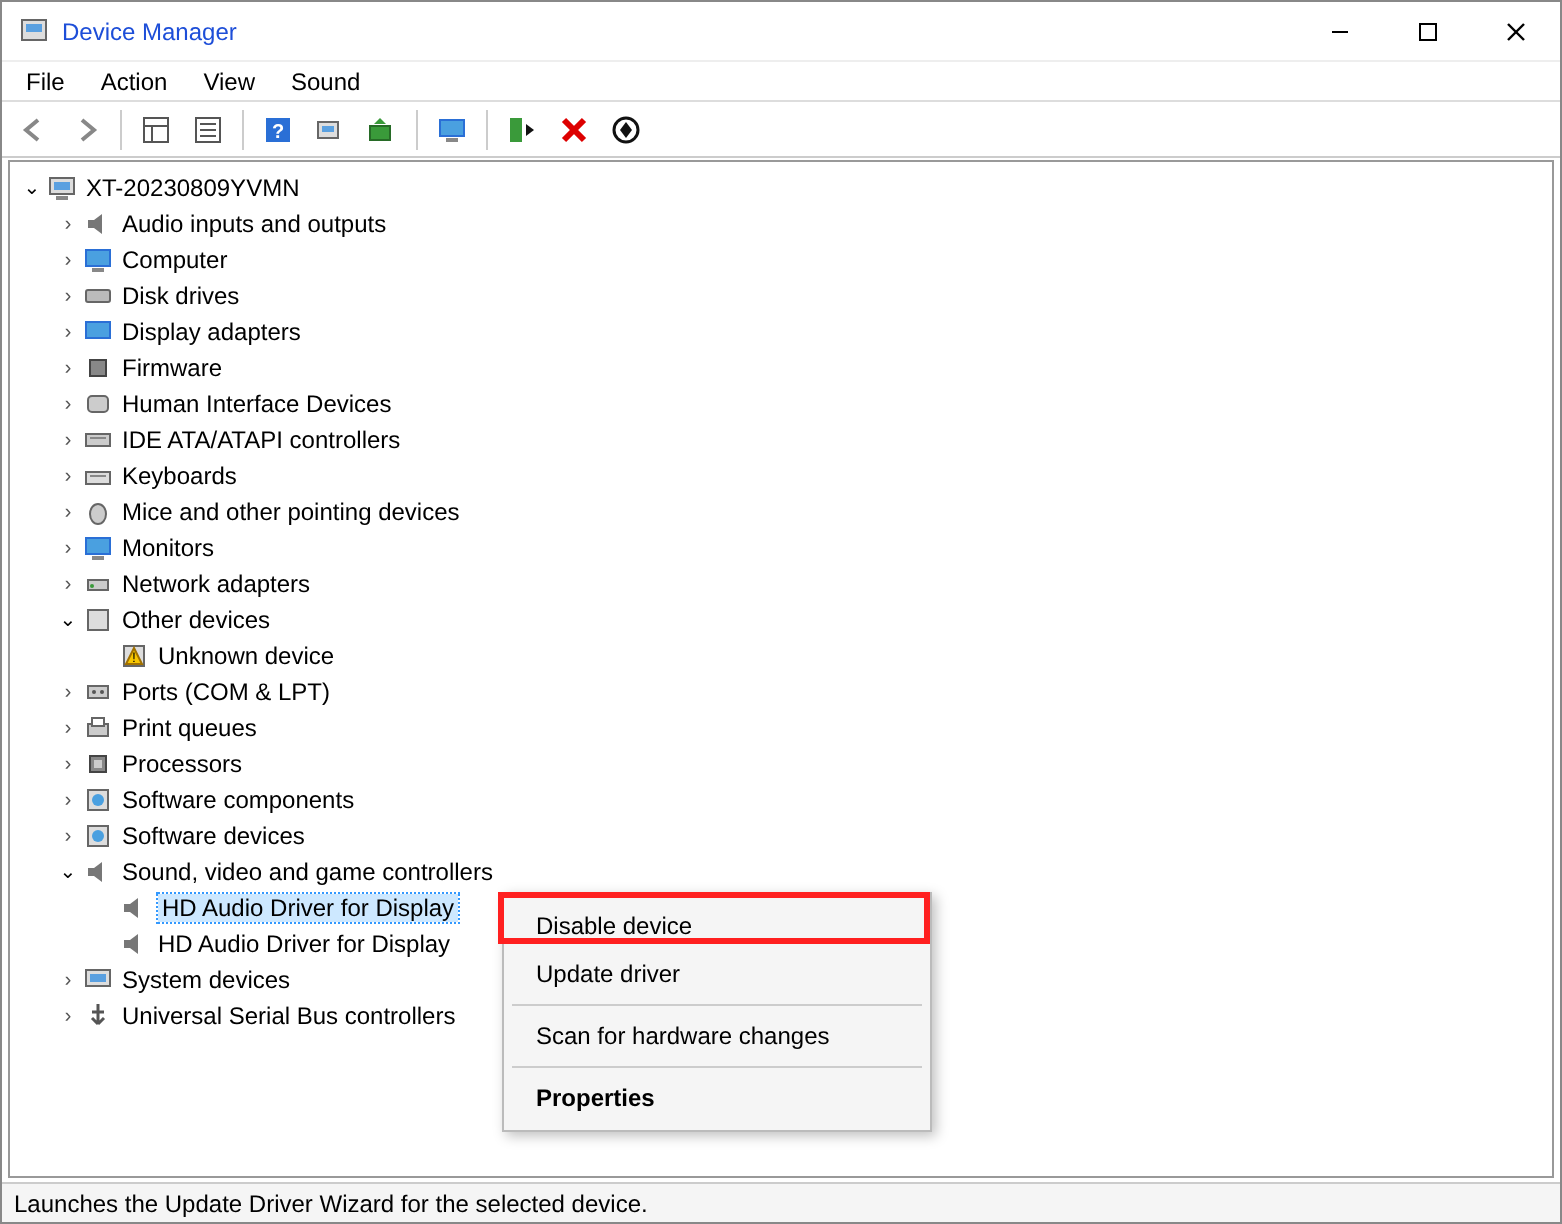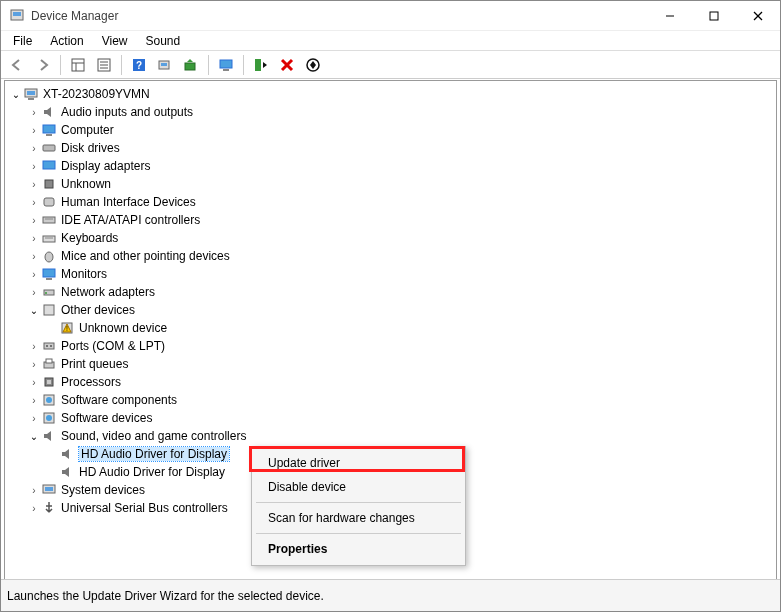--- a/index.html
+++ b/index.html
@@ -18,21 +18,21 @@
     height: 30px;
     display: flex;
     align-items: center;
     padding: 0 0 0 8px;
     border-bottom: 1px solid #eee;
   }
   .titlebar .appicon {
     width: 16px; height: 16px; margin-right: 6px;
     display: inline-flex; align-items: center; justify-content: center;
   }
-  .titlebar .title { font-size: 12px; color: #404040; }
+  .titlebar .title { font-size: 12px; color: #1d4ed8; }
   .winbtns { margin-left: auto; display: flex; }
   .winbtn {
     width: 44px; height: 30px;
     display: flex; align-items: center; justify-content: center;
     font-family: "Segoe UI Symbol", sans-serif;
     font-size: 10px;
   }
   .menubar {
     height: 20px;
     display: flex;
@@ -90,21 +90,21 @@
   .indent { display: inline-block; }
   .i1 { width: 18px; }
   .i2 { width: 36px; }
   .selected {
     background: #cde8ff;
     outline: 1px dotted #3399ff;
   }
   .statusbar {
     position: absolute;
     left: 0; right: 0; bottom: 0;
-    height: 32px;
+    height: 20px;
     padding: 2px 6px;
     font-size: 12px;
     border-top: 1px solid #ccc;
     background: #f5f5f5;
     display: flex; align-items: center;
   }
   .contextmenu {
     position: absolute;
     left: 250px;
     top: 445px;
@@ -300,21 +300,21 @@
     </div>
 
   <div class="node">
       <span class="indent i1"></span>
       <span class="arrow">›</span>
       <span class="icon">
         <svg width="16" height="16">
           <rect x="4" y="4" width="8" height="8" fill="#888" stroke="#444"></rect>
         </svg>
       </span>
-      <span>Unknown</span>
+      <span>Firmware</span>
     </div>
 
   <div class="node">
       <span class="indent i1"></span>
       <span class="arrow">›</span>
       <span class="icon">
         <svg width="16" height="16">
           <rect x="3" y="4" width="10" height="8" rx="2" fill="#ccc" stroke="#666"></rect>
         </svg>
       </span>
@@ -518,22 +518,22 @@
         <svg width="16" height="16">
           <path d="M8 2v10M8 12l-3-3M8 12l3-3M5 6h6" stroke="#555" stroke-width="1.5" fill="none"></path>
         </svg>
       </span>
       <span>Universal Serial Bus controllers</span>
     </div>
 
 </div>
 
 <div class="contextmenu">
+  <div class="cmitem">Disable device</div>
   <div class="cmitem">Update driver</div>
-  <div class="cmitem">Disable device</div>
   <div class="cmsep"></div>
   <div class="cmitem">Scan for hardware changes</div>
   <div class="cmsep"></div>
   <div class="cmitem cmbold">Properties</div>
 </div>
 
 <div class="cmhighlight" style="left:248px; top:445px; width:216px; height:26px;"></div>
 
 <div class="statusbar">
   <span>Launches the Update Driver Wizard for the selected device.</span>

